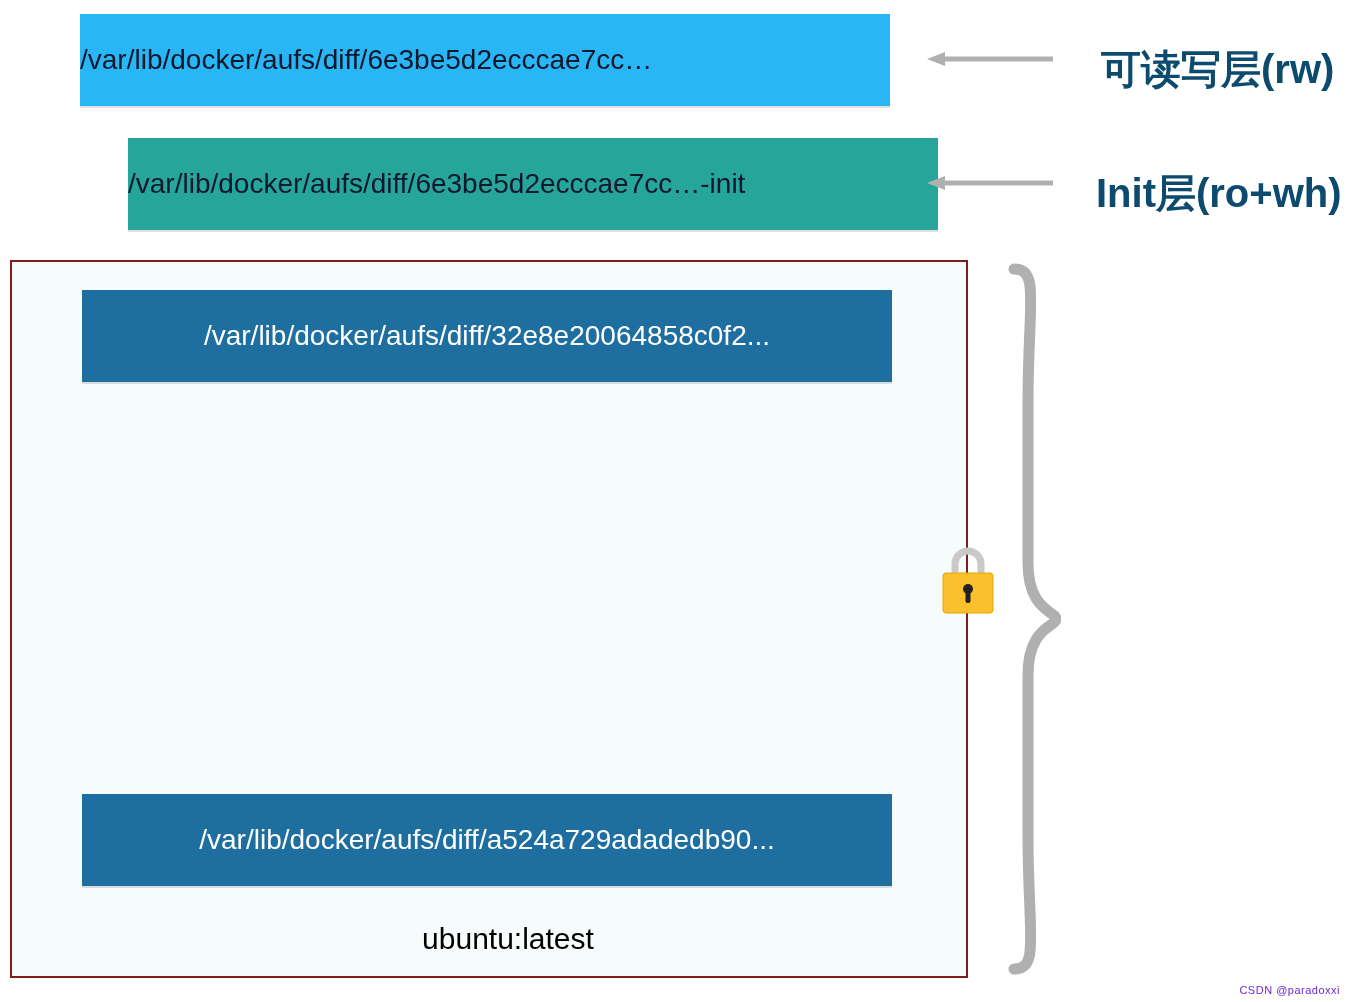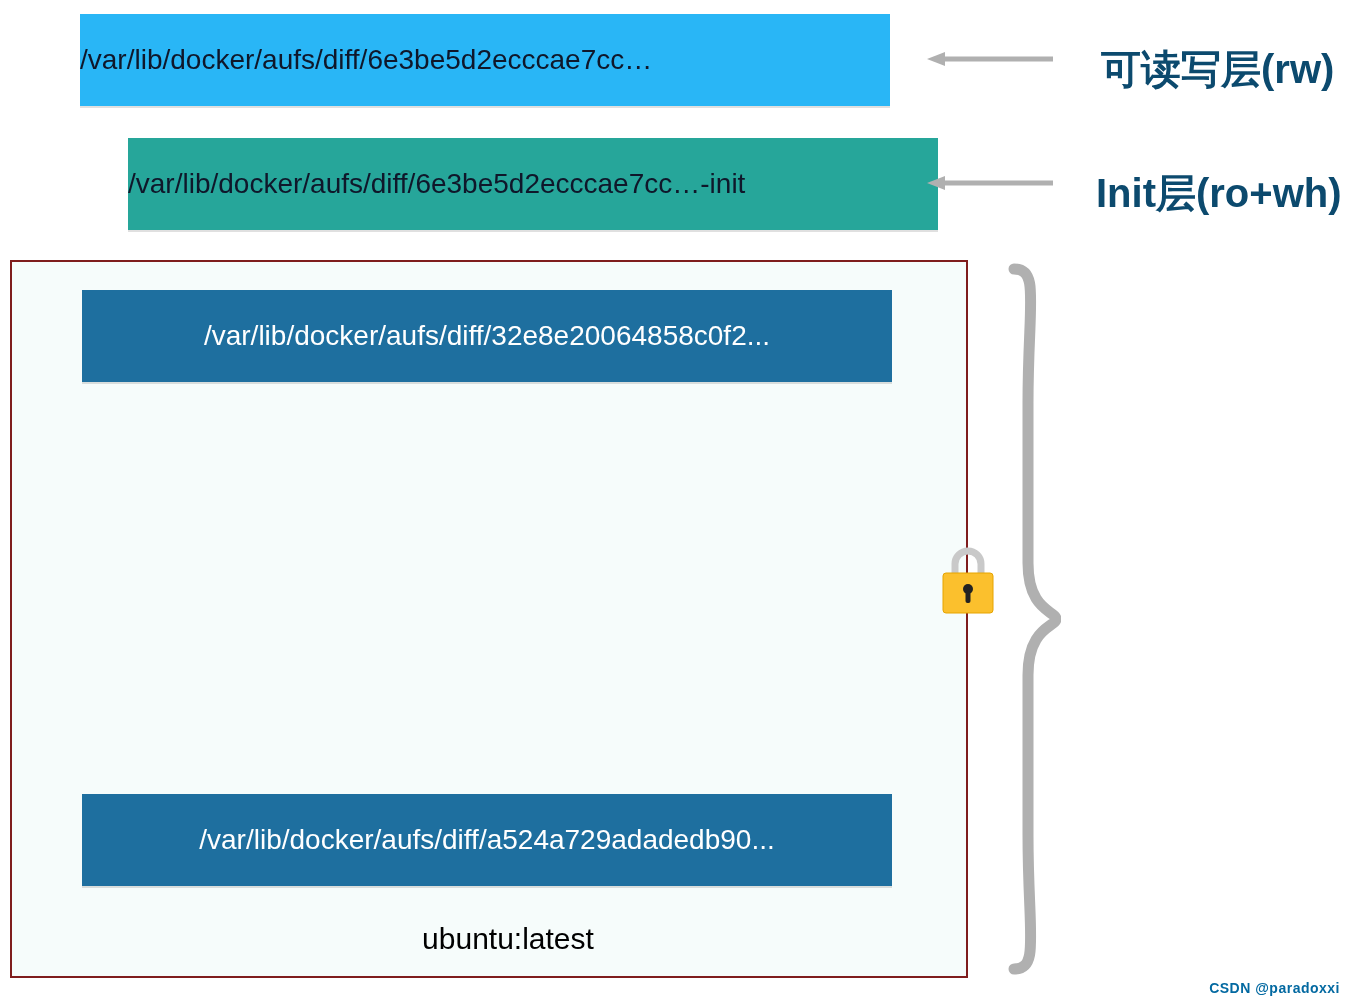--- a/index.html
+++ b/index.html
@@ -99,24 +99,23 @@
     position: absolute;
     left: 1006px;
     top: 263px;
     width: 55px;
     height: 712px;
   }
   .watermark {
     position: absolute;
     right: 10px;
     bottom: 6px;
-    font-size: 14px;
-    color: #0369a1;
+    font-size: 11px;
+    color: #6d28d9;
     letter-spacing: 0.5px;
-    font-weight: bold;
   }
 </style>
 </head>
 <body>
 
 <div class="canvas">
 
   <div class="layer rw-layer">
     <span>/var/lib/docker/aufs/diff/6e3be5d2ecccae7cc…</span>
   </div>

